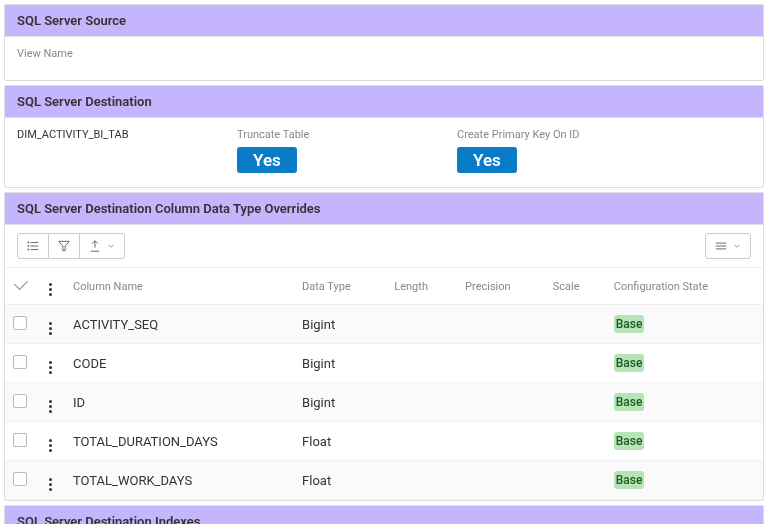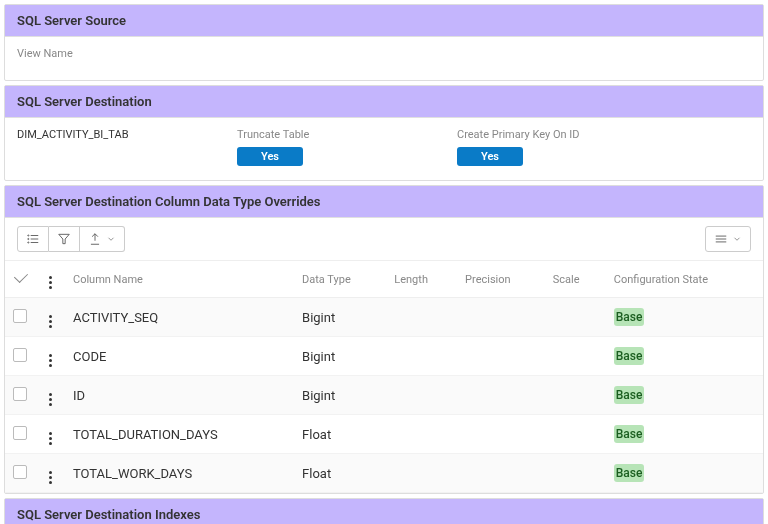--- a/index.html
+++ b/index.html
@@ -42,23 +42,23 @@
     color: #888;
   }
   .field-value {
     font-size: 11px;
     color: #333;
   }
   .badge-yes {
     display: inline-block;
     background: #0a7bc7;
     color: #fff;
-    font-size: 11px;
+    font-size: 17px;
     font-weight: 600;
-    padding: 3px 24px;
+    padding: 3px 16px;
     border-radius: 3px;
     width: max-content;
   }
   .toolbar {
     display: flex;
     align-items: center;
     justify-content: space-between;
     padding: 8px 12px;
     border-bottom: 1px solid #eee;
   }

